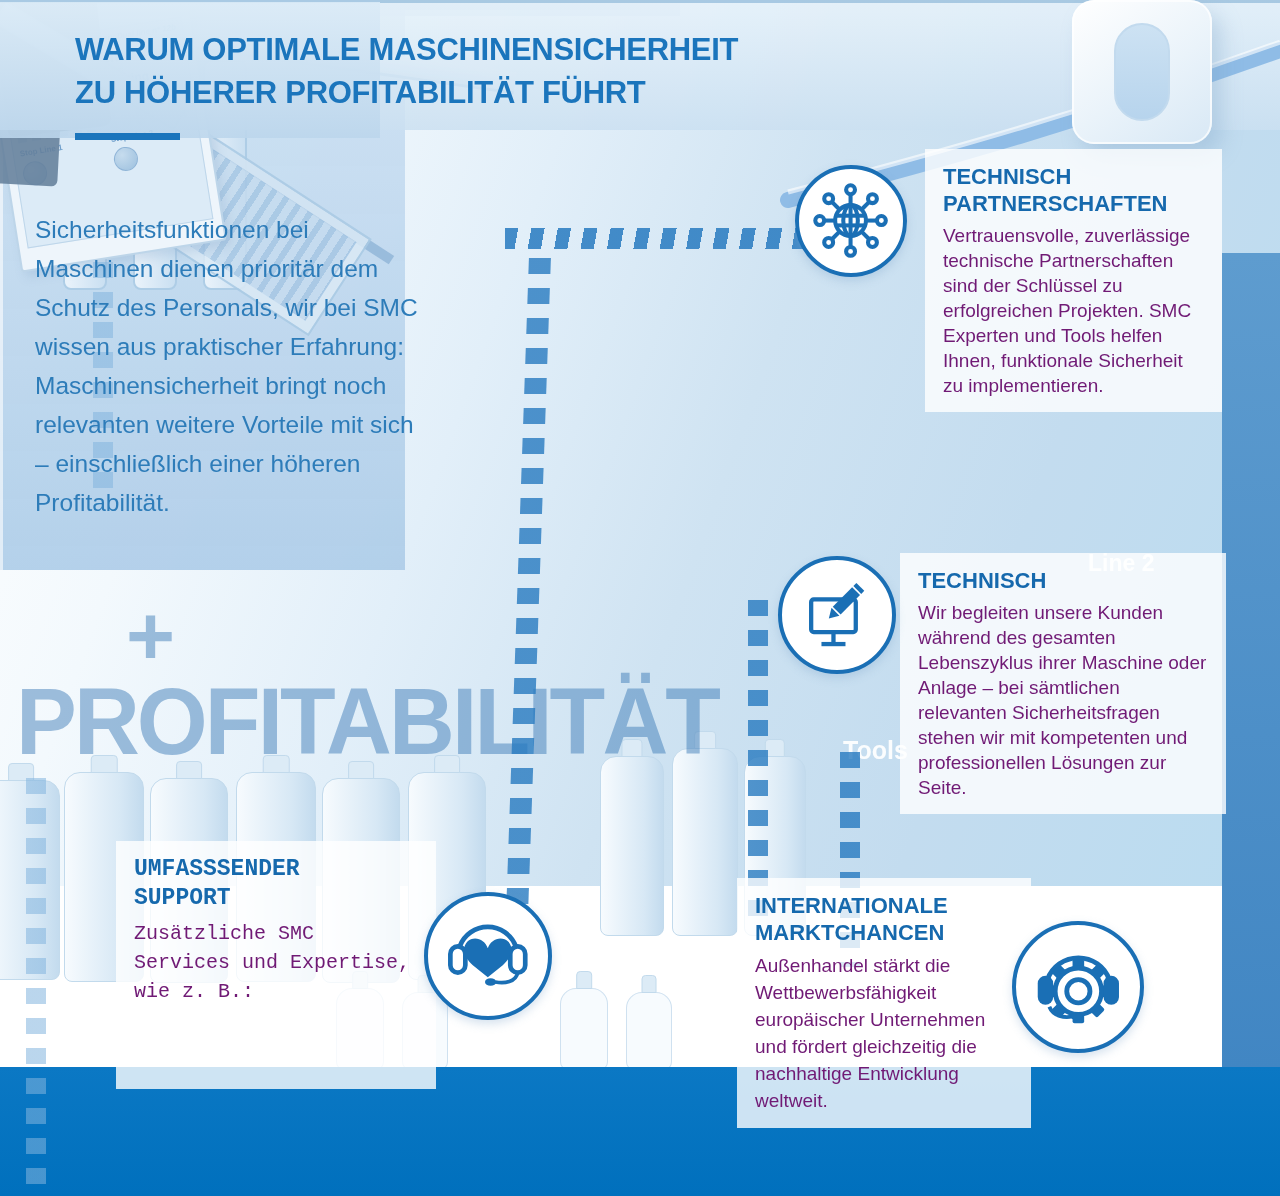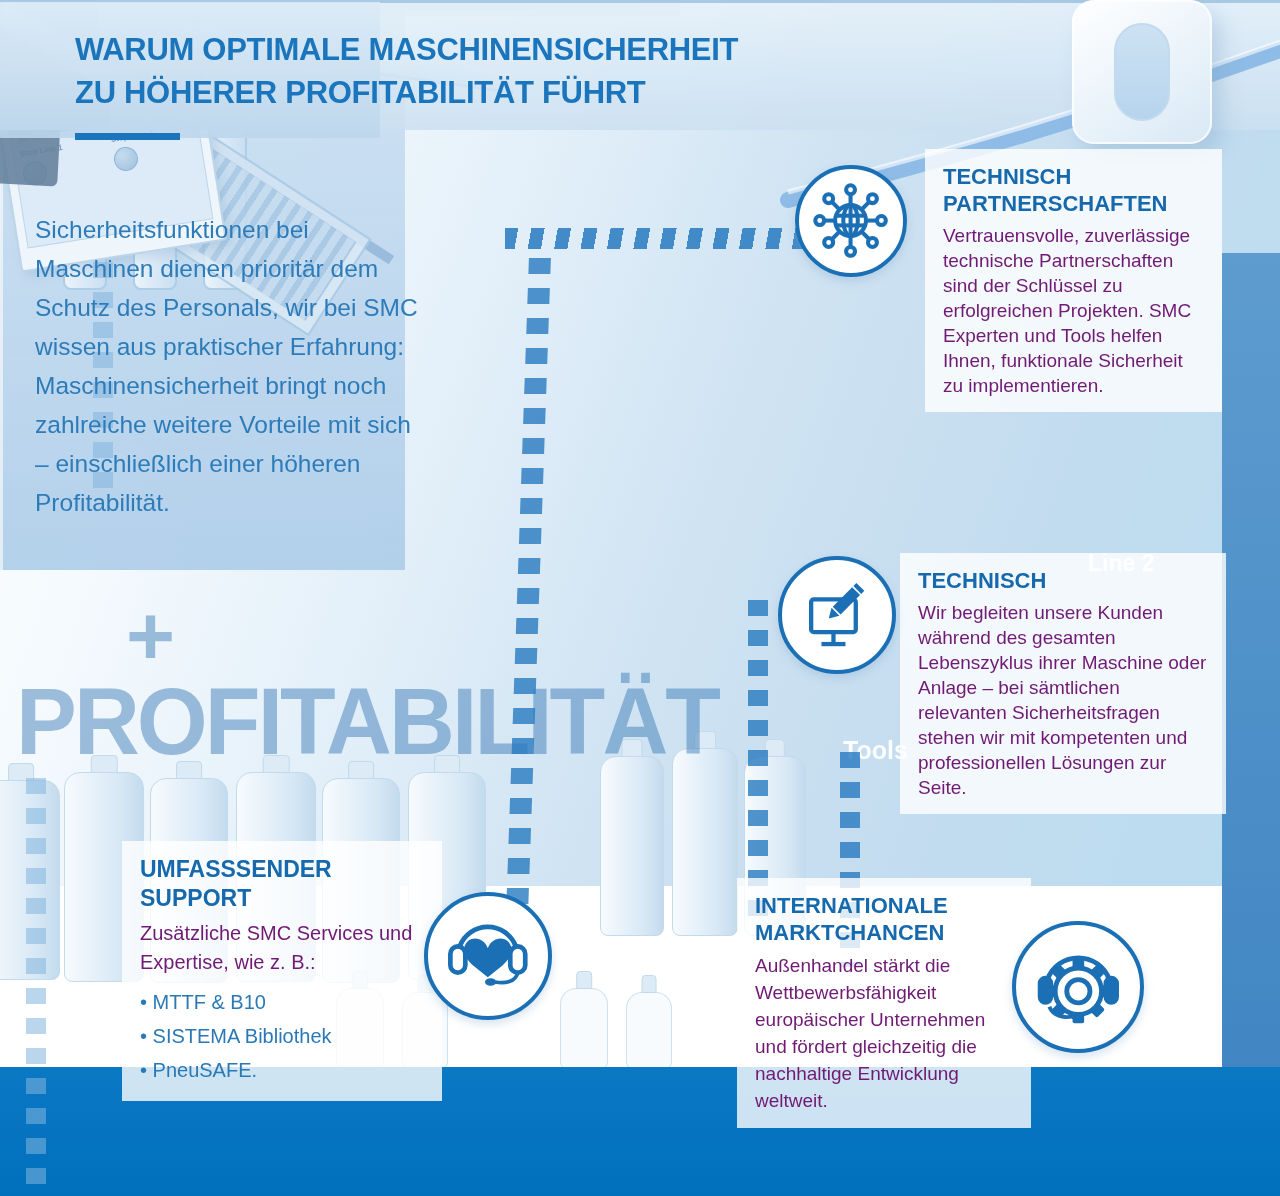--- a/index.html
+++ b/index.html
@@ -125,21 +125,21 @@
     width:56px; height:98px; border-radius:30px;
     background:linear-gradient(180deg,#cde2f3,#b7d4ed); border:2px solid #c2daee;
   }
 
   
   .card { z-index:5; background:rgba(255,255,255,.8); padding:14px 18px; }
   .card h3 { font-size:22px; line-height:27px; font-weight:bold; color:#1669ad; margin-bottom:6px; }
   .card p { font-size:19px; line-height:25px; color:#701a75; }
   .card-partnerships { left:925px; top:149px; width:297px; min-height:256px; }
   .card-solutions { left:900px; top:553px; width:326px; min-height:238px; }
-  .card-support { left:122px; top:841px; width:320px; min-height:248px; }
+  .card-support { left:116px; top:841px; width:320px; min-height:248px;font-family:Liberation Mono, monospace; }
   .card-support h3 { font-size:23px; line-height:29px; }
   .card-support p { font-size:20px; line-height:29px; }
   .card-support .bullets { margin-top:8px; font-size:20px; line-height:34px; color:#2a79b6; }
   .card-markets { left:737px; top:878px; width:294px; min-height:230px; }
   .card-markets p { line-height:27px; }
 
   
   .icon-circle { z-index:6; border-radius:50%; background:#ffffff; border:4px solid #1a6fb5;
     display:flex; align-items:center; justify-content:center;
     box-shadow:0 4px 10px rgba(120,160,200,.3); }
@@ -262,21 +262,21 @@
   <div class="abs switch">
     <div class="switch-pill"></div>
   </div>
 
   <div class="abs title">
     <div>WARUM OPTIMALE MASCHINENSICHERHEIT</div>
     <div>ZU HÖHERER PROFITABILITÄT FÜHRT</div>
   </div>
   <div class="abs title-rule"></div>
 
-  <div class="abs intro">Sicherheitsfunktionen bei Maschinen dienen prioritär dem Schutz des Personals, wir bei SMC wissen aus praktischer Erfahrung: Maschinensicherheit bringt noch zahlreiche weitere Vorteile mit sich – einschließlich einer höheren Profitabilität.</div>
+  <div class="abs intro">Sicherheitsfunktionen bei Maschinen dienen prioritär dem Schutz des Personals, wir bei SMC wissen aus praktischer Erfahrung: Maschinensicherheit bringt noch relevanten weitere Vorteile mit sich – einschließlich einer höheren Profitabilität.</div>
 
   <div class="abs card card-partnerships">
     <h3>
       <span>TECHNISCH</span><br>
       <span>PARTNERSCHAFTEN</span>
     </h3>
     <p>Vertrauensvolle, zuverlässige technische Partnerschaften sind der Schlüssel zu erfolgreichen Projekten. SMC Experten und Tools helfen Ihnen, funktionale Sicherheit zu implementieren.</p>
   </div>
   <div class="abs icon-circle ic-partnerships">
     <svg viewBox="0 0 100 100" fill="none" stroke="#1a6fb5" stroke-width="5">
@@ -322,25 +322,20 @@
       </g>
     </svg>
   </div>
 
   <div class="abs card card-support">
     <h3>
       <span>UMFASSSENDER</span><br>
       <span>SUPPORT</span>
     </h3>
     <p>Zusätzliche SMC Services und Expertise, wie z. B.:</p>
-    <div class="bullets">
-      <div>• MTTF &amp; B10</div>
-      <div>• SISTEMA Bibliothek</div>
-      <div>• PneuSAFE.</div>
-    </div>
   </div>
   <div class="abs icon-circle ic-support">
     <svg viewBox="0 0 100 100" fill="none" stroke="#1a6fb5" stroke-width="5">
       <path d="M 20 40 A 32 32 0 0 1 80 40"></path>
       <rect x="10" y="40" width="16" height="28" rx="8" fill="#fff"></rect>
       <rect x="74" y="40" width="16" height="28" rx="8" fill="#fff"></rect>
       <path d="M50 42 C47 32 35 28 28 35 C21 43 26 53 34 60 L50 73 L66 60 C74 53 79 43 72 35 C65 28 53 32 50 42 Z" fill="#1a6fb5" stroke="none"></path>
       <path d="M 82 68 C 80 78, 68 80, 58 78" stroke-width="4"></path>
       <ellipse cx="53" cy="78" rx="6" ry="4" fill="#1a6fb5" stroke="none"></ellipse>
     </svg>

